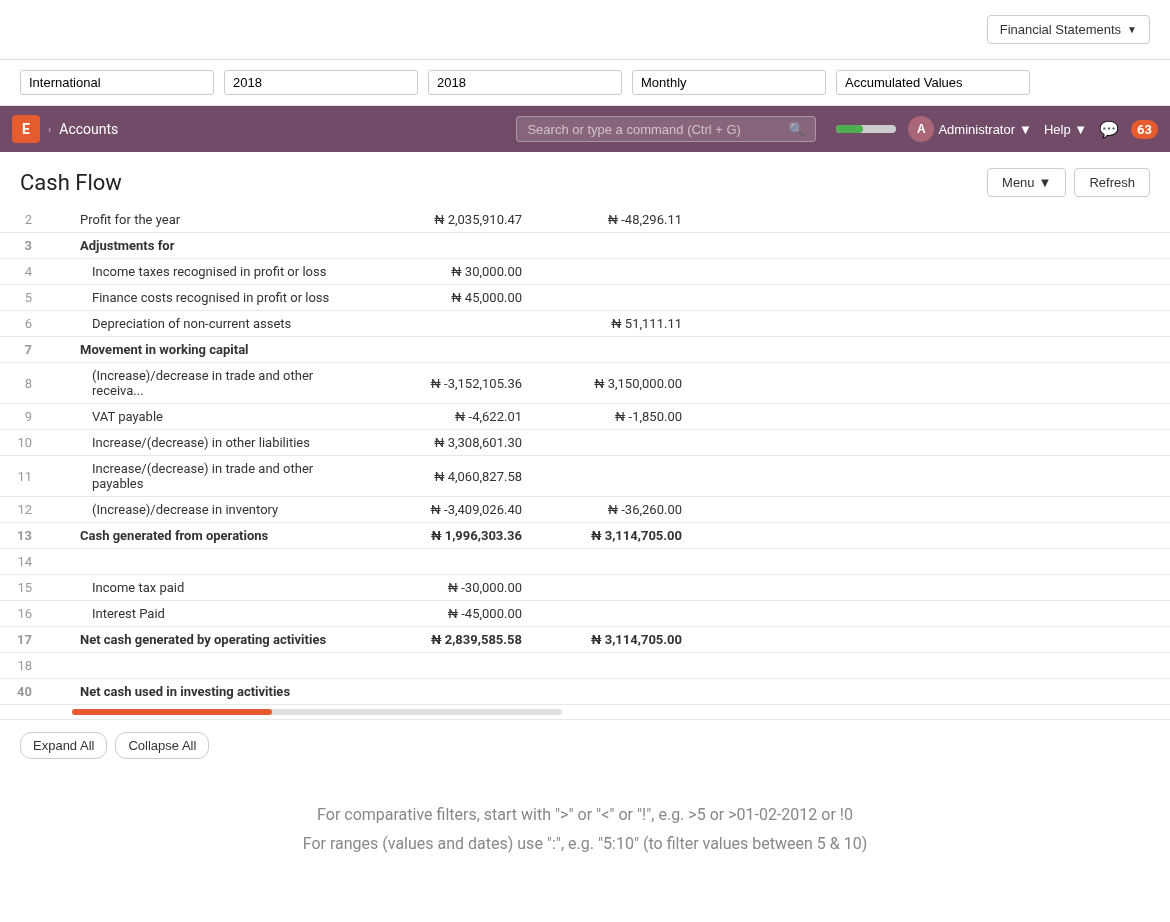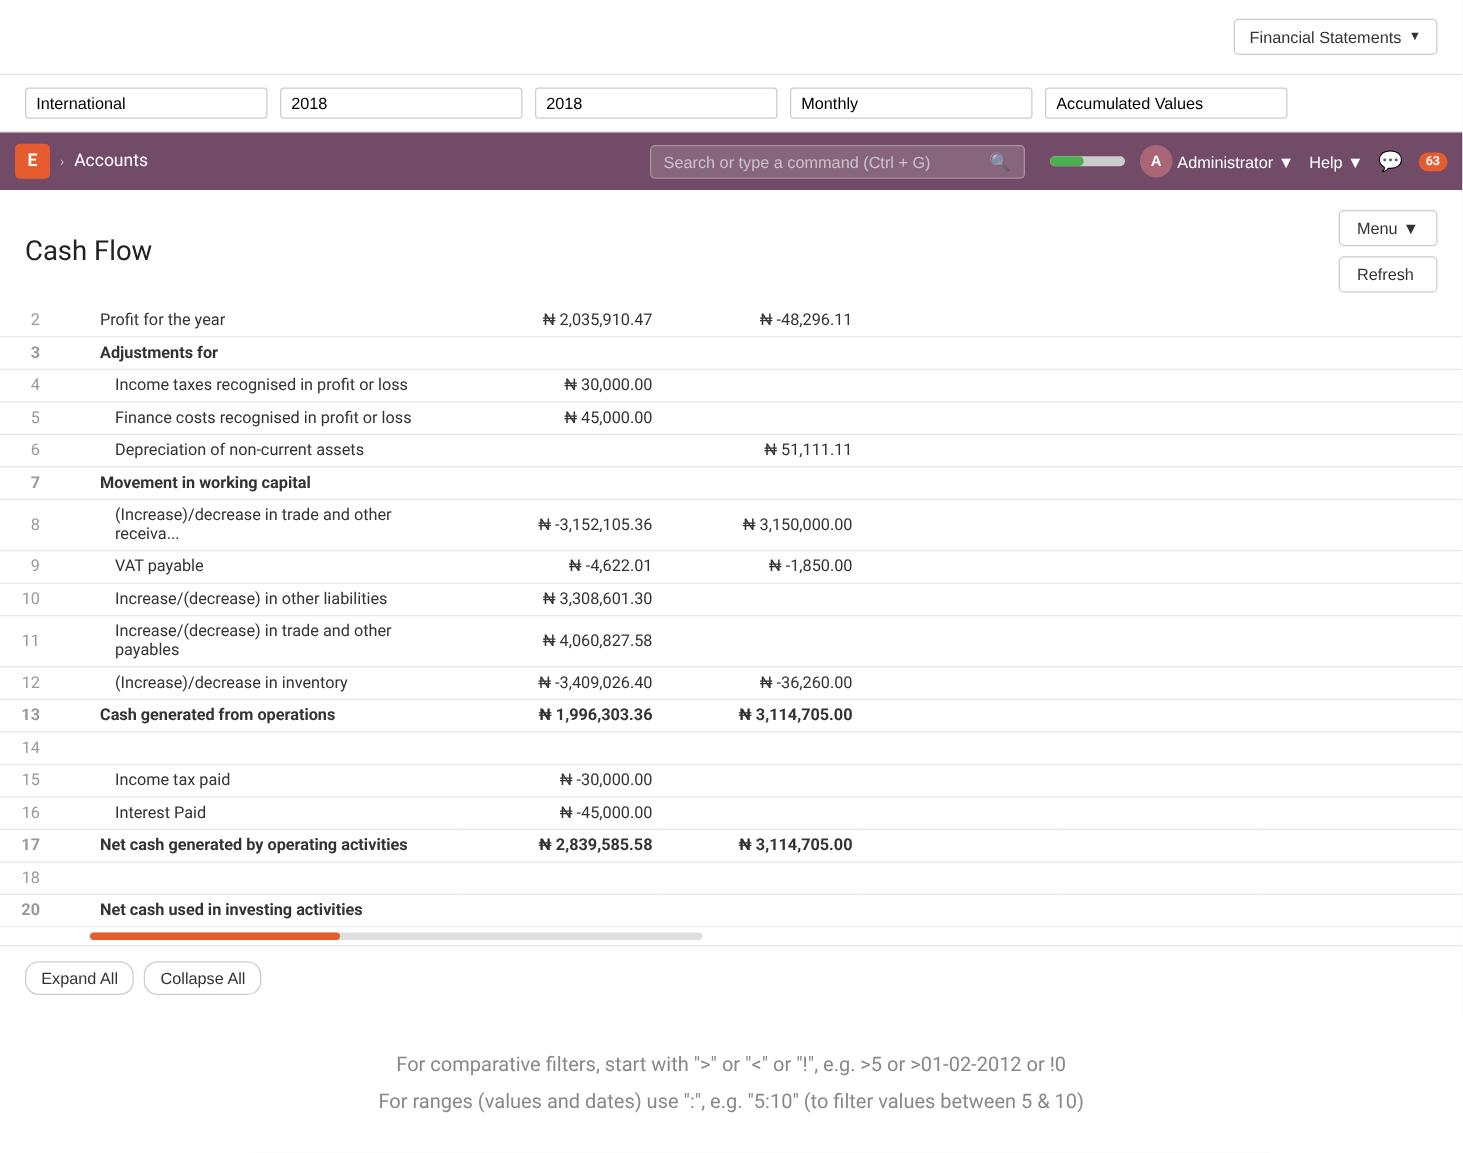--- a/index.html
+++ b/index.html
@@ -146,21 +146,21 @@
     .nav-chat-btn {
       color: #fff;
       font-size: 16px;
       cursor: pointer;
       background: none;
       border: none;
     }
     .nav-badge {
       background: #E65C2E;
       color: #fff;
-      font-size: 10px;
+      font-size: 13px;
       font-weight: bold;
       padding: 2px 6px;
       border-radius: 10px;
     }
 
     
     .main-content {
       background: #fff;
       min-height: calc(922px - 60px - 46px - 46px);
       padding: 0;
@@ -174,21 +174,20 @@
       padding: 16px 20px 10px 20px;
     }
     .cash-flow-title {
       font-size: 22px;
       font-weight: 400;
       color: #222;
     }
     .header-actions {
       display: flex;
       gap: 8px;
-      flex-direction: column;
     }
     .menu-btn, .refresh-btn {
       padding: 6px 14px;
       border: 1px solid #ccc;
       border-radius: 4px;
       background: #fff;
       cursor: pointer;
       font-size: 13px;
       color: #333;
       display: flex;
@@ -506,21 +505,21 @@
       <td class="col-num">18</td>
       <td class="col-indent"></td>
       <td class="col-label"></td>
       <td class="col-val"></td>
       <td class="col-val2"></td>
       <td class="col-val3"></td>
       <td class="col-val4"></td>
       <td class="col-val5"></td>
     </tr>
         <tr class="bold">
-      <td class="col-num">20</td>
+      <td class="col-num">40</td>
       <td class="col-indent"></td>
       <td class="col-label">Net cash used in investing activities</td>
       <td class="col-val"></td>
       <td class="col-val2"></td>
       <td class="col-val3"></td>
       <td class="col-val4"></td>
       <td class="col-val5"></td>
     </tr>
       </tbody>
   </table>

